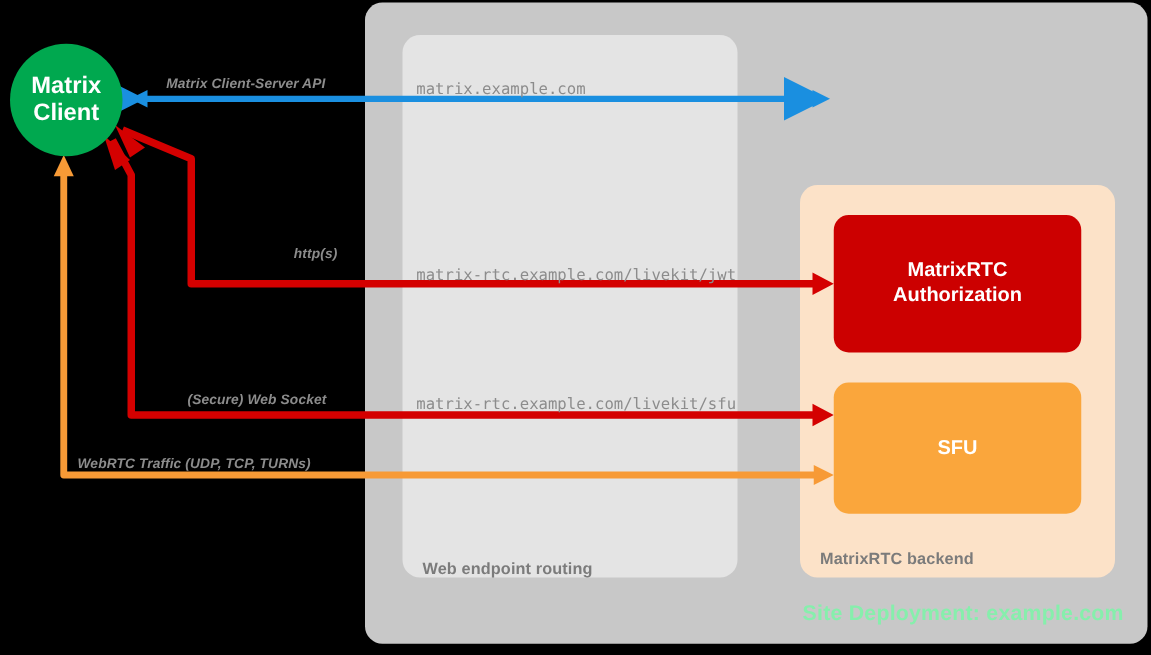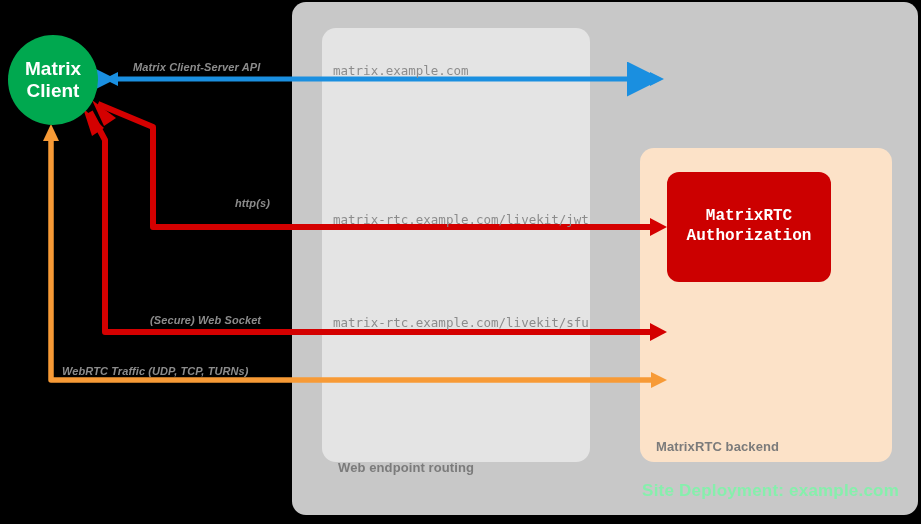--- a/index.html
+++ b/index.html
@@ -19,41 +19,41 @@
     background:#e4e4e4;border-radius:14px;
   }
   .backend-container{
     position:absolute;left:640px;top:148px;width:252px;height:314px;
     background:#fce2c8;border-radius:14px;
   }
   .group-label{
     position:absolute;font-size:13px;font-weight:bold;color:#7b7b7b;
     letter-spacing:0.1px;white-space:nowrap;
   }
-  .routing-label{left:338px;top:460px;}
+  .routing-label{left:338px;top:447px;}
   .backend-label{left:656px;top:439px;}
   .site-label{
     position:absolute;right:22px;top:481px;font-size:17px;font-weight:bold;
     color:#86efac;white-space:nowrap;letter-spacing:0.2px;
   }
 
   
   .client-node{
     position:absolute;left:8px;top:35px;width:90px;height:90px;border-radius:50%;
     background:#00a84f;color:#fff;font-size:19px;font-weight:bold;line-height:1.18;
     display:flex;flex-direction:column;align-items:center;justify-content:center;
     text-align:center;
   }
   .box-node{
     position:absolute;border-radius:12px;color:#fff;font-weight:bold;
     display:flex;align-items:center;justify-content:center;text-align:center;
     line-height:1.24;
   }
   .homeserver-node{left:665px;top:30px;width:204px;height:99px;background:#0b87dd;font-size:17px;}
-  .auth-node{left:667px;top:172px;width:164px;height:110px;background:#cc0000;font-size:16px;font-family:Liberation Mono, monospace;}
+  .auth-node{left:667px;top:172px;width:198px;height:110px;background:#cc0000;font-size:16px;}
   .sfu-node{left:667px;top:306px;width:198px;height:105px;background:#faa63c;font-size:16px;}
 
   
   .endpoint{
     position:absolute;font-family:"DejaVu Sans Mono", monospace;
     font-size:12.5px;color:#8c8c8c;white-space:nowrap;letter-spacing:0px;
   }
   .ep-matrix{left:333px;top:63px;}
   .ep-jwt{left:333px;top:212px;}
   .ep-sfu{left:333px;top:315px;}
@@ -129,20 +129,23 @@
   </div>
 
 
   <div class="box-node auth-node">
     <div>
       <div>MatrixRTC</div>
       <div>Authorization</div>
     </div>
   </div>
 
+  <div class="box-node sfu-node">
+    <span>SFU</span>
+  </div>
 
   <div class="endpoint ep-matrix">matrix.example.com</div>
   <div class="endpoint ep-sfu">matrix-rtc.example.com/livekit/sfu</div>
   <div class="endpoint ep-jwt">matrix-rtc.example.com/livekit/jwt</div>
 
   <div class="proto proto-csapi">Matrix Client-Server API</div>
   <div class="proto proto-https">http(s)</div>
   <div class="proto proto-ws">(Secure) Web Socket</div>
   <div class="proto proto-webrtc">WebRTC Traffic (UDP, TCP, TURNs)</div>
 

